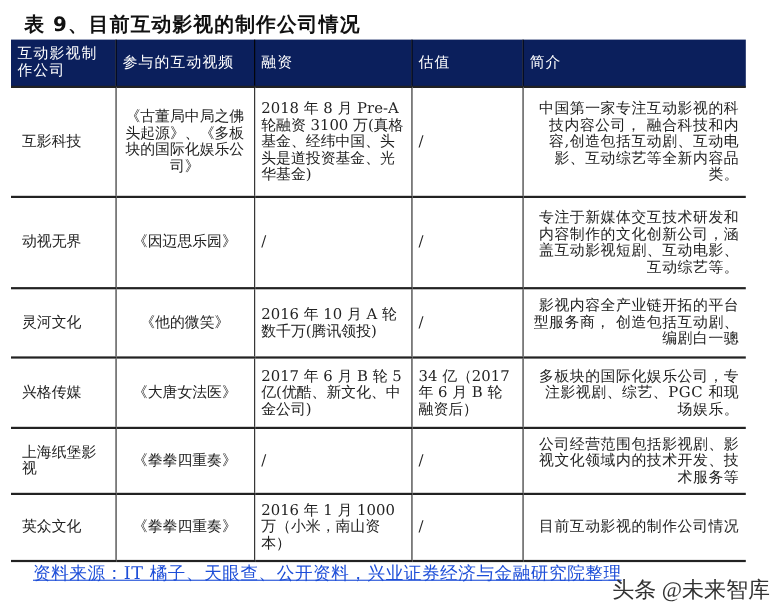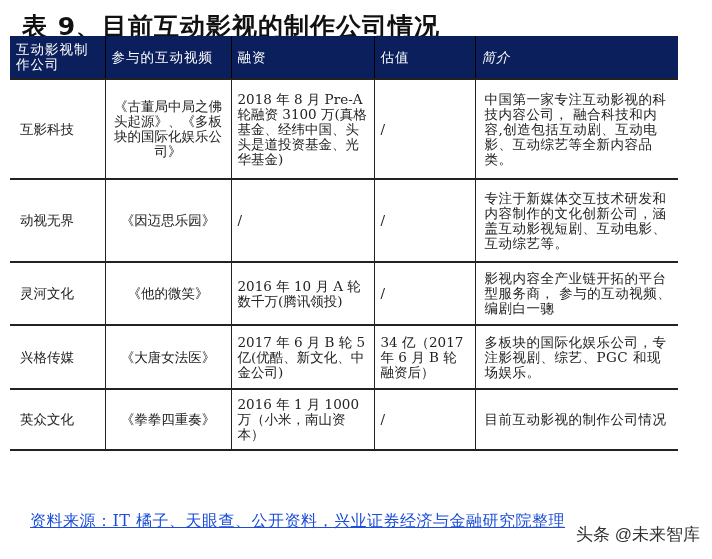--- a/index.html
+++ b/index.html
@@ -12,21 +12,21 @@
       height: 559px;
       position: relative;
       overflow: hidden;
       font-family: "DejaVu Serif", "Liberation Serif", serif;
       color: #1a1a1a;
     }
     .title {
       position: absolute;
       left: 22px;
       top: 10px;
-      font-size: 25px;
+      font-size: 18px;
       font-weight: bold;
       letter-spacing: 1px;
       color: #111;
       font-family: "DejaVu Sans", "Liberation Sans", sans-serif;
     }
     table.main {
       position: absolute;
       left: 10px;
       top: 36px;
       width: 668px;
@@ -47,35 +47,35 @@
       font-weight: normal;
       text-align: left;
       vertical-align: middle;
       padding: 2px 6px;
       height: 38px;
       border-right: 1px solid #000;
       font-family: "DejaVu Sans", "Liberation Sans", sans-serif;
       font-size: 13.5px;
       letter-spacing: 1px;
     }
-    thead th:last-child { border-right: none; font-style: italic; }
+    thead th:last-child { border-right: none; }
 
     tbody td {
       border-top: 2px solid #222;
       border-right: 1.5px solid #222;
       vertical-align: middle;
       padding: 0 6px;
       color: #222;
       word-break: break-all;
     }
     tbody td:last-child { border-right: none; }
     tbody tr:last-child td { border-bottom: 2px solid #222; }
     td.center { text-align: center; }
     td.c-first { padding-left: 10px; }
-    td.desc { padding-left: 9px; letter-spacing: 0.5px; }
+    td.desc { padding-left: 9px; letter-spacing: 0.5px; text-align: right; }
 
     tr.r1 td { height: 98px; }
     tr.r2 td { height: 81px; }
     tr.r3 td { height: 61px; }
     tr.r4 td { height: 62px; }
     tr.r5 td { height: 58px; }
     tr.r6 td { height: 59px; }
 
     .source {
       position: absolute;
@@ -83,23 +83,23 @@
       top: 511px;
       font-size: 16px;
       color: #1d4ed8;
       letter-spacing: 0.5px;
       text-decoration: underline;
     }
     .watermark {
       position: absolute;
       right: 12px;
       top: 523px;
-      font-size: 17px;
+      font-size: 20px;
       color: #333;
-      font-family: Liberation Sans, sans-serif;
+      font-family: Liberation Serif, serif;
     }
   </style>
 </head>
 <body>
 
 <div class="title">表 9、目前互动影视的制作公司情况</div>
 
 <table class="main">
   <colgroup>
     <col class="c1">
@@ -130,28 +130,35 @@
       <td class="center">《因迈思乐园》</td>
       <td>/</td>
       <td>/</td>
       <td class="desc">专注于新媒体交互技术研发和内容制作的文化创新公司，涵盖互动影视短剧、互动电影、互动综艺等。</td>
     </tr>
     <tr class="r3">
       <td class="c-first">灵河文化</td>
       <td class="center">《他的微笑》</td>
       <td>2016 年 10 月 A 轮数千万(腾讯领投)</td>
       <td>/</td>
-      <td class="desc">影视内容全产业链开拓的平台型服务商， 参与的互动视频、编剧白一骢</td>
+      <td class="desc">影视内容全产业链开拓的平台型服务商， 创造包括互动剧、编剧白一骢</td>
     </tr>
     <tr class="r4">
       <td class="c-first">兴格传媒</td>
       <td class="center">《大唐女法医》</td>
       <td>2017 年 6 月 B 轮 5 亿(优酷、新文化、中金公司)</td>
       <td>34 亿（2017 年 6 月 B 轮融资后）</td>
       <td class="desc">多板块的国际化娱乐公司，专注影视剧、综艺、PGC 和现场娱乐。</td>
+    </tr>
+    <tr class="r5">
+      <td class="c-first">上海纸堡影视</td>
+      <td class="center">《拳拳四重奏》</td>
+      <td>/</td>
+      <td>/</td>
+      <td class="desc">公司经营范围包括影视剧、影视文化领域内的技术开发、技术服务等</td>
     </tr>
     <tr class="r6">
       <td class="c-first">英众文化</td>
       <td class="center">《拳拳四重奏》</td>
       <td>2016 年 1 月 1000 万（小米，南山资本）</td>
       <td>/</td>
       <td class="desc">目前互动影视的制作公司情况</td>
     </tr>
   </tbody>
 </table>

